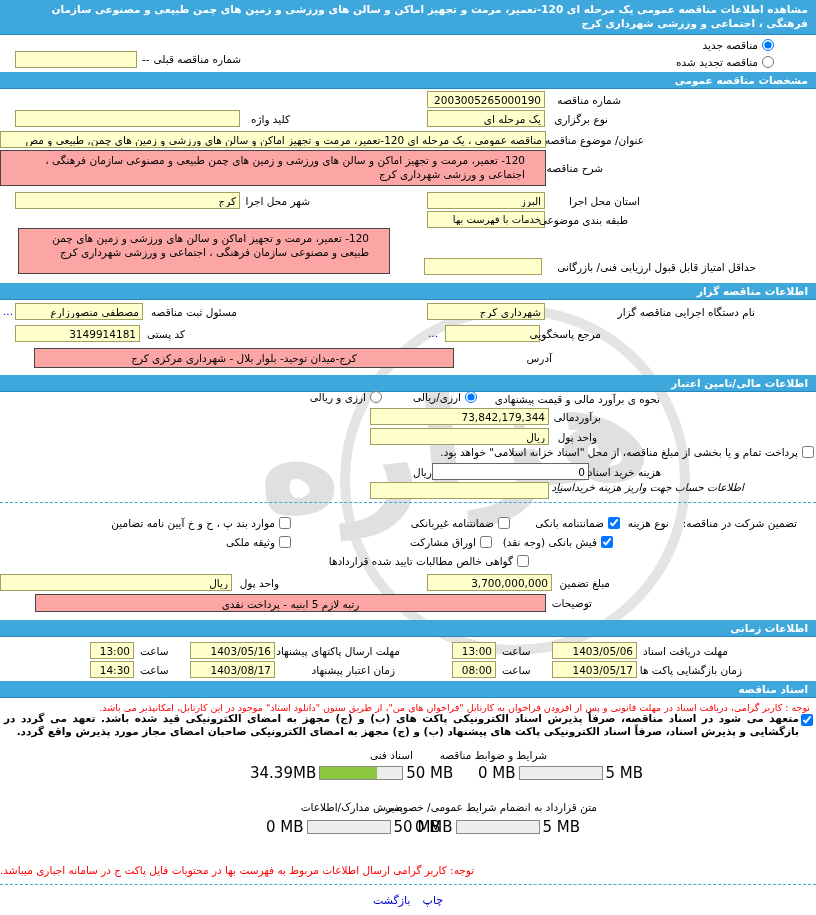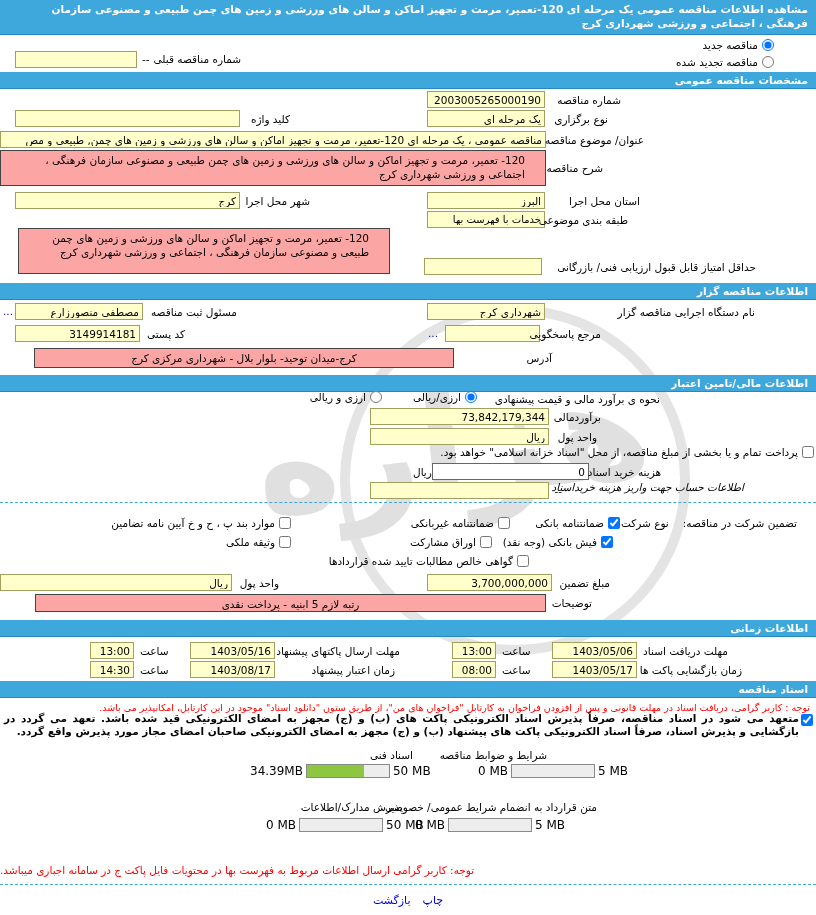--- a/index.html
+++ b/index.html
@@ -15,21 +15,21 @@
   .inp{position:absolute;height:17px;background:#FFFFCC;border:1px solid #A0A060;font-size:10.5px;
        padding:0 3px;box-sizing:border-box;font-family:inherit;direction:rtl;color:#000;}
   .winp{background:#fff;border:1px solid #666;}
   .box{position:absolute;background:#fca5a5;border:1px solid #444;box-sizing:border-box;padding:2px 20px;
        line-height:14px;overflow:hidden;}
   .chk{width:12px;height:12px;margin:0;vertical-align:middle;}
   .pair{position:absolute;display:flex;align-items:center;gap:4px;direction:rtl;white-space:nowrap;}
   .dashed{position:absolute;left:0;right:0;height:0;border-top:1px dashed #3EA8DD;}
   .link{color:#0000CC;cursor:pointer;text-decoration:none;white-space:nowrap;}
   .red{color:#FF0000;}
-  .upbar{position:absolute;display:flex;align-items:center;gap:3px;direction:ltr;font-size:12px;white-space:nowrap;}
+  .upbar{position:absolute;display:flex;align-items:center;gap:3px;direction:ltr;font-size:15px;white-space:nowrap;}
   .track{width:82px;height:12px;border:1px solid #8a8a8a;background:#EDEDED;display:inline-block;overflow:hidden;}
   .fill{display:block;height:100%;background:#8DC63F;width:0;}
   .wm{position:absolute;top:295px;left:140px;width:580px;height:430px;pointer-events:none;}
   .wm-circle{position:absolute;width:330px;height:330px;border:10px solid #E4E4E4;border-radius:50%;right:30px;top:10px;}
   .wm-text{position:absolute;top:70px;right:70px;font-size:140px;font-weight:bold;color:#E0E0E0;transform:rotate(-6deg);}
 </style>
 </head>
 <body>
 
 <div id="screen">
@@ -127,21 +127,21 @@
   <span class="lbl" style="left:413px;top:465px;">ریال</span>
 
   <input class="inp" style="left: 370px; top: 482px; width: 179px;" value="">
   <span class="lbl" style="right:254px;top:484px;">--</span>
   <span class="lbl" style="right:72px;top:480px;font-style:italic;">اطلاعات حساب جهت واریز هزینه خریداسناد</span>
 
   <div class="dashed" style="top:502px;"></div>
 
   <div class="pair" style="right:19px;top:517px;gap:14px;">
     <span>تضمین شرکت در مناقصه:</span>
-    <span>نوع شرکت</span>
+    <span>نوع هزینه</span>
   </div>
   <div class="pair" style="right:196px;top:517px;">
     <input type="checkbox" class="chk" checked="" style="">
     <span>ضمانتنامه بانکی</span>
   </div>
   <div class="pair" style="right:306px;top:517px;">
     <input type="checkbox" class="chk" style="">
     <span>ضمانتنامه غیربانکی</span>
   </div>
   <div class="pair" style="right:525px;top:517px;">

